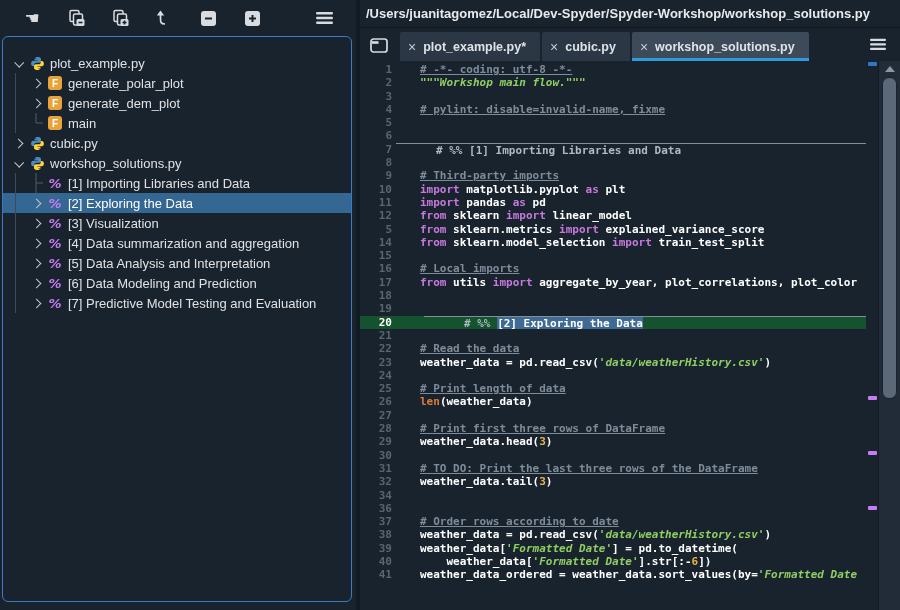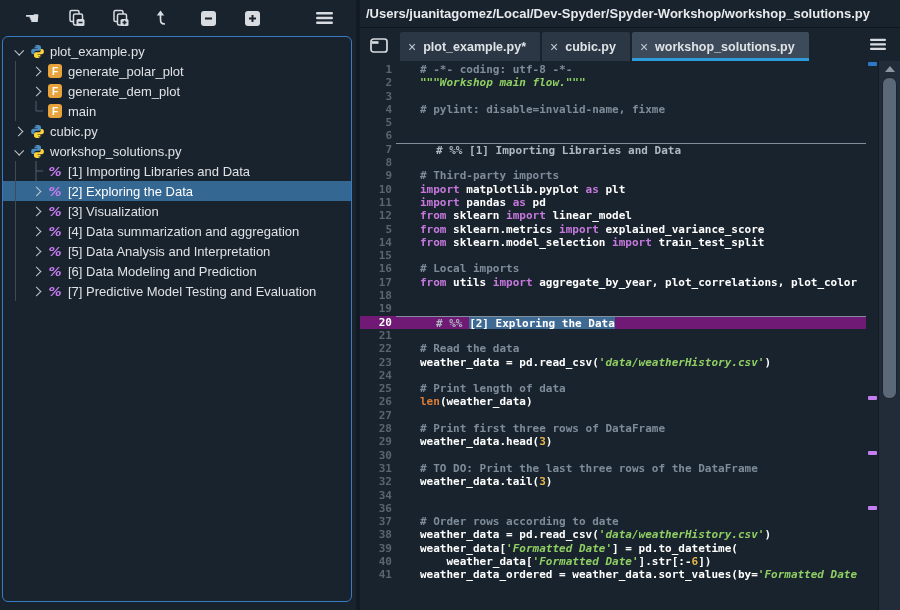--- a/index.html
+++ b/index.html
@@ -10,21 +10,21 @@
   
   .left { width:360px; flex:0 0 360px; display:flex; flex-direction:column;
     border-right:4px solid #121A23; }
   .otoolbar { height:36px; display:flex; align-items:center; padding:0 10px; gap:0; }
   .tbtn { width:44px; height:26px; display:flex; align-items:center; justify-content:center; }
   .tbtn svg { display:block; }
   .hand-glyph { font-family:"DejaVu Sans", sans-serif; font-size:17px; color:#D8DCE0; line-height:1; }
   .spacer { flex:1; }
 
   .opanel { flex:1; margin:0 4px 8px 2px; border:1px solid #3A7CC4; border-radius:6px;
-    background:#19232D; overflow:hidden; padding-top:4px; }
+    background:#19232D; overflow:hidden; padding-top:16px; }
   .trow { height:20px; display:flex; align-items:center; font-size:13px; color:#DFE1E4;
     white-space:nowrap; padding-left:6px; }
   .trow.sel { background:#346792; color:#FFFFFF; }
   .guide { width:12px; align-self:stretch; border-left:1px solid #3E4A57; margin-left:6px; flex:0 0 12px; }
   .mark { width:18px; flex:0 0 18px; display:flex; align-items:center; justify-content:center; align-self:stretch; }
   .chev { width:7px; height:7px; border-right:1.7px solid #C2C8CE; border-bottom:1.7px solid #C2C8CE; }
   .chev.closed { transform:rotate(-45deg); }
   .chev.open   { transform:rotate(45deg) translateY(-1px); }
   .mark svg line { stroke:#545F6C; stroke-width:1; }
   .ticon { width:16px; flex:0 0 16px; display:flex; align-items:center; justify-content:center; margin:0 5px 0 2px; }
@@ -48,27 +48,27 @@
   .tab.active { background:#3D4A59; }
   .tab.active::after { content:""; position:absolute; left:0; right:0; bottom:0; height:3px; background:#2E9CDB; }
   .tabmenu { margin-left:auto; margin-right:10px; align-self:center; width:24px; height:24px;
     display:flex; align-items:center; justify-content:center; }
 
   
   .editor { flex:1; position:relative; background:#19232D; overflow:hidden;
     font-family:"DejaVu Sans Mono", monospace; font-size:11px; font-weight:600; }
   .code { position:absolute; left:0; top:2px; right:34px; overflow:hidden; }
   .cline { display:flex; height:13.3px; line-height:13.3px; white-space:pre; }
-  .cline.cur { background:#701a75; }
+  .cline.cur { background:#14532d;gap:28px; }
   .ln { width:36px; flex:0 0 36px; text-align:right; padding-right:4px; color:#5A6570; }
   .cline.cur .ln { color:#FFFFFF; }
   .lc { flex:1; padding-left:24px; overflow:hidden; }
   .lc.rule { border-top:1px solid #818E9B; }
   .tok-t { color:#FFFFFF; }
-  .tok-c { color:#7E8C9A; }
+  .tok-c { color:#7E8C9A;text-decoration:underline; }
   .tok-k { color:#C678DD; }
   .tok-s { color:#8FCE63; font-style:italic; }
   .tok-n { color:#E5B547; }
   .tok-b { color:#DD7D3A; }
   .tok-cm { color:#AEB9C2;margin-left:16px; }
   .tok-hl { color:#FFFFFF; background:#3F6A94; }
 
   .flags { position:absolute; top:0; bottom:0; right:22px; width:11px; }
   .flag { position:absolute; left:1px; width:9px; height:4px; border-radius:1px; }
   .vscroll { position:absolute; top:0; bottom:0; right:0; width:22px; background:#222C38;

